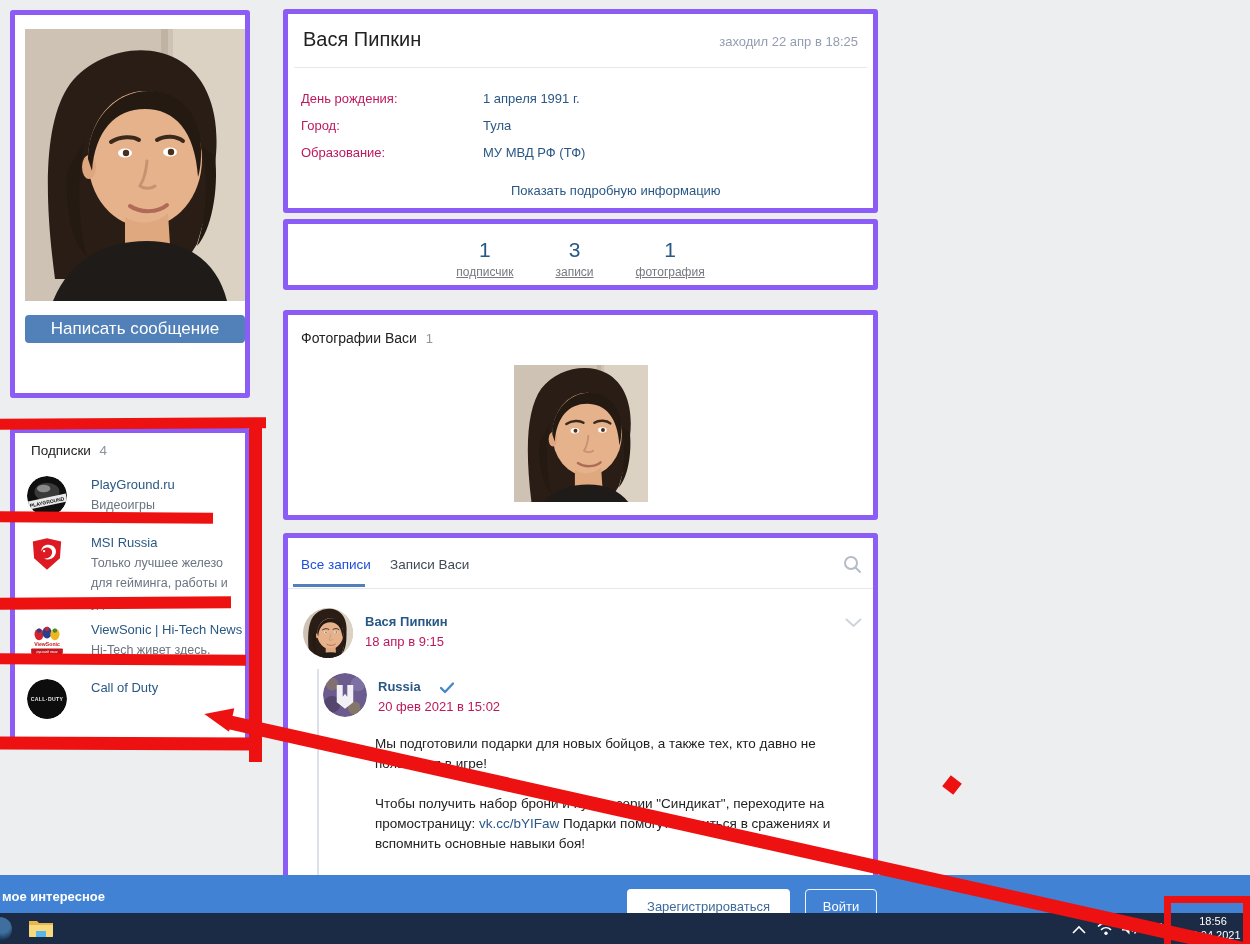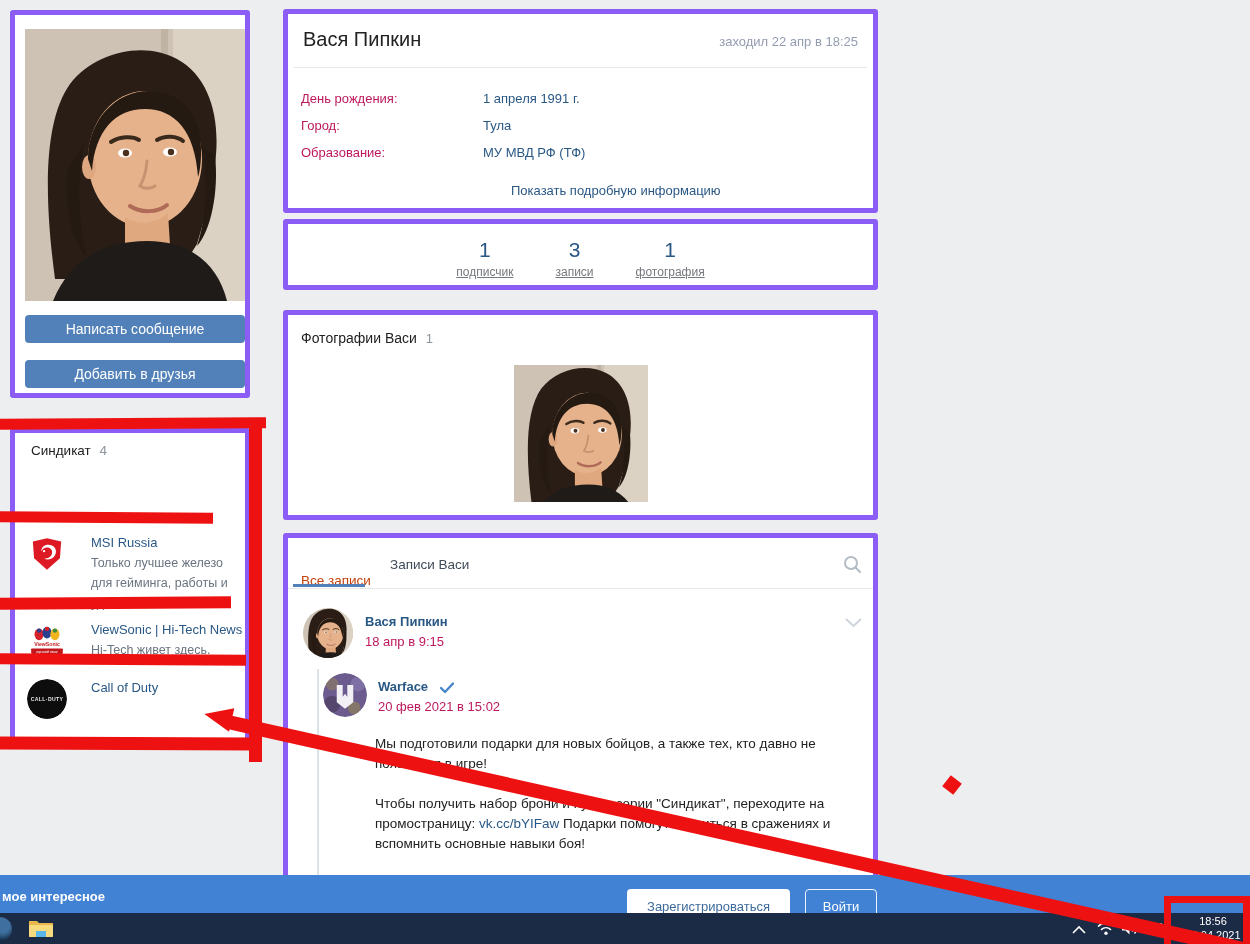--- a/index.html
+++ b/index.html
@@ -2,21 +2,21 @@
 <html><head>
 <meta charset="utf-8">
 <style>
   html,body{margin:0;padding:0;background:#9a9a9a;}
   #frame{position:relative;width:1250px;height:944px;background:#edeef0;overflow:hidden;
          font-family:"Liberation Sans",sans-serif;color:#222;}
   .card{position:absolute;background:#fff;border:5px solid #8b5cf6;border-radius:3px;box-sizing:border-box;}
   .abs{position:absolute;}
   a,.link{color:#2a5885;text-decoration:none;cursor:pointer;}
   .gray{color:#be185d;}
-  .btn-blue{position:absolute;background:#5181b8;color:#fff;border-radius:4px;font-size:14px;
+  .btn-blue{position:absolute;background:#5181b8;color:#fff;border-radius:4px;font-size:17px;
             display:flex;align-items:center;justify-content:center;cursor:pointer;}
   
   .pname{font-size:20px;color:#222;}
   .lastseen{font-size:13px;color:#939cb0;}
   .divider{position:absolute;height:1px;background:#e7e8ec;}
   .inforow{position:absolute;font-size:13px;}
   
   #counters-row{position:absolute;left:0;right:0;top:14px;display:flex;justify-content:center;gap:42px;text-align:center;}
   .cnt-num{font-size:21px;color:#2a5885;line-height:24px;}
   .cnt-lbl{font-size:12px;color:#75787d;margin-top:3px;text-decoration:underline;}
@@ -133,29 +133,37 @@
 
 <div id="frame">
 
   <div class="card" style="left:10px;top:10px;width:240px;height:388px;">
     <div class="abs" style="left:10px;top:14px;width:220px;height:272px;overflow:hidden;">
       <svg width="220" height="272">
           <use href="#portrait"></use>
         </svg>
     </div>
     <div class="btn-blue" style="left:10px;top:300px;width:220px;height:28px;">Написать сообщение</div>
-    <div class="btn-blue" style="left:10px;top:345px;width:220px;height:28px;">Добавить в друзья</div>
   </div>
 
   <div class="card" style="left:10px;top:428px;width:240px;height:318px;">
     <div class="abs" style="left:16px;top:10px;font-size:13.5px;">
-      <span style="color:#222;">Синдикат</span>
+      <span style="color:#222;">Подписки</span>
       <span style="color:#8d949c;margin-left:5px;">4</span>
     </div>
 
+    <div class="sub-item" style="top:42px;">
+      <div class="sub-ava"><svg width="40" height="40">
+            <use href="#logo-pg"></use>
+          </svg></div>
+      <div class="sub-body">
+        <a class="sub-name">PlayGround.ru</a>
+        <div class="sub-desc">Видеоигры</div>
+      </div>
+    </div>
 
     <div class="sub-item" style="top:100px;">
       <div class="sub-ava"><svg width="40" height="40">
             <use href="#logo-msi"></use>
           </svg></div>
       <div class="sub-body">
         <a class="sub-name">MSI Russia</a>
         <div class="sub-desc">Только лучшее железо для гейминга, работы и удалёнки.</div>
       </div>
     </div>
@@ -220,21 +228,21 @@
       <span style="color:#8d949c;margin-left:5px;font-size:13px;">1</span>
     </div>
     <div class="abs" style="left:50%;transform:translateX(-50%);top:50px;width:134px;height:137px;overflow:hidden;cursor:pointer;">
       <svg width="134" height="166" style="margin-top:-10px;">
           <use href="#portrait"></use>
         </svg>
     </div>
   </div>
 
   <div class="card" style="left:283px;top:533px;width:595px;height:347px;">
-    <div class="tab" style="left:13px;top:35px;color:#c2410c;">Все записи</div>
+    <div class="tab" style="left:13px;top:19px;color:#1d4ed8;">Все записи</div>
     <div class="tab" style="left:102px;top:19px;color:#3f4a56;">Записи Васи</div>
     <div class="abs" style="left:5px;top:46px;width:72px;height:3px;background:#5181b8;"></div>
     <div class="abs" style="left:555px;top:17px;cursor:pointer;">
       <svg width="19" height="19">
           <circle cx="8" cy="8" r="6" fill="none" stroke="#b4bcc6" stroke-width="2"></circle>
           <line x1="12.5" y1="12.5" x2="17" y2="17" stroke="#b4bcc6" stroke-width="2" stroke-linecap="round"></line>
         </svg>
     </div>
     <div class="divider" style="left:0;right:0;top:50px;"></div>
 
@@ -250,21 +258,21 @@
           <polyline points="1,1 8.5,8 16,1" fill="none" stroke="#cdd4dc" stroke-width="2"></polyline>
         </svg>
     </div>
 
     <div class="abs" style="left:29px;top:131px;width:2px;height:206px;background:#dde2e8;"></div>
     <div class="ava-round" style="left:35px;top:135px;width:44px;height:44px;">
       <svg width="44" height="44">
           <use href="#logo-wf"></use>
         </svg>
     </div>
-    <a class="abs" style="left:90px;top:141px;font-size:13px;font-weight:bold;">Warface</a>
+    <a class="abs" style="left:90px;top:141px;font-size:13px;font-weight:bold;">Russia</a>
     <div class="abs" style="left:152px;top:142px;">
       <svg width="14" height="12">
           <polyline points="1,6 5,10 13,1.5" fill="none" stroke="#4786c8" stroke-width="2.4" stroke-linecap="round" stroke-linejoin="round"></polyline>
         </svg>
     </div>
     <div class="abs gray" style="left:90px;top:161px;font-size:13px;cursor:pointer;">20 фев 2021 в 15:02</div>
 
     <div class="post-text" style="left:87px;top:196px;width:492px;">
       <p>Мы подготовили подарки для новых бойцов, а также тех, кто давно не появлялся в игре!</p>
       <p><span>Чтобы получить набор брони и пушек серии "Синдикат", переходите на промостраницу: </span><a class="link">vk.cc/bYIFaw</a><span> Подарки помогут освоиться в сражениях и вспомнить основные навыки боя!</span></p>

